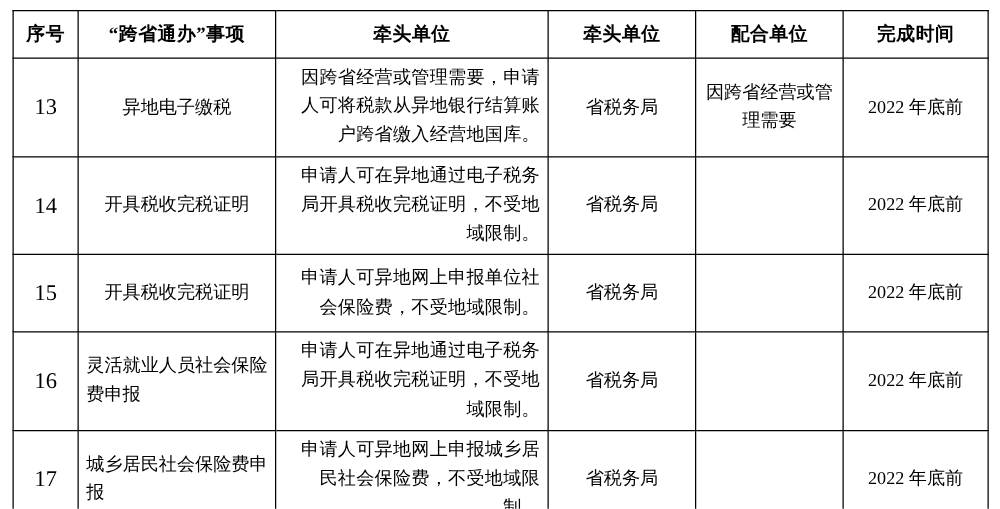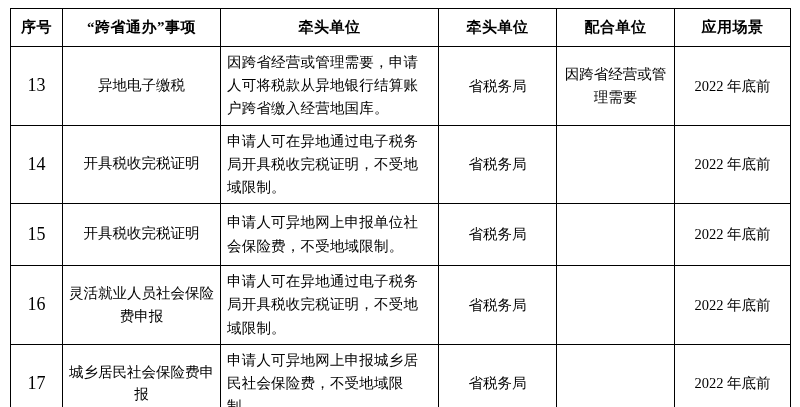--- a/index.html
+++ b/index.html
@@ -47,30 +47,29 @@
   col.c-scene    { width: 218px; }
   col.c-lead     { width: 118px; }
   col.c-support  { width: 118px; }
   col.c-deadline { width: 116px; }
 
   td.seq {
     text-align: center;
     font-size: 18px;
   }
   td.matter {
-    text-align: center;
+    text-align: left;
     font-size: 14.5px;
     line-height: 1.55;
   }
   td.matter.center-one {
     text-align: center;
-    font-family: Liberation Mono, monospace;
   }
   td.scene {
-    text-align: left;
+    text-align: right;
     font-size: 14.5px;
     line-height: 1.6;
     letter-spacing: 0.2px;
   }
   td.lead, td.support, td.deadline {
     text-align: center;
     font-size: 14.5px;
     line-height: 1.55;
   }
   tbody tr.row-13 { height: 62px; }
@@ -92,21 +91,21 @@
       <col class="c-support">
       <col class="c-deadline">
     </colgroup>
     <thead>
       <tr>
         <th>序号</th>
         <th>“跨省通办”事项</th>
         <th>牵头单位</th>
         <th>牵头单位</th>
         <th>配合单位</th>
-        <th>应用场景</th>
+        <th>完成时间</th>
       </tr>
     </thead>
     <tbody>
       <tr class="row-13">
         <td class="seq">13</td>
         <td class="matter center-one">异地电子缴税</td>
         <td class="scene">因跨省经营或管理需要，申请人可将税款从异地银行结算账户跨省缴入经营地国库。</td>
         <td class="lead">省税务局</td>
         <td class="support">因跨省经营或管理需要</td>
         <td class="deadline">2022 年底前</td>

